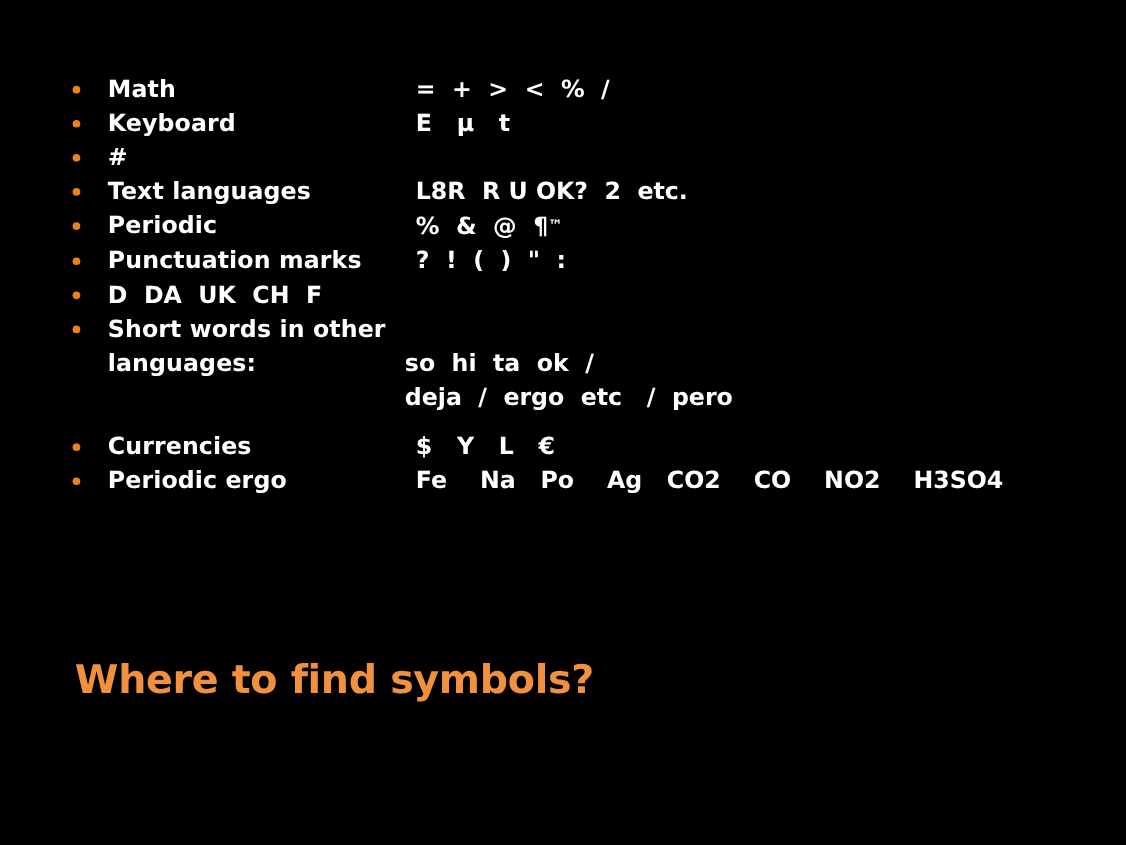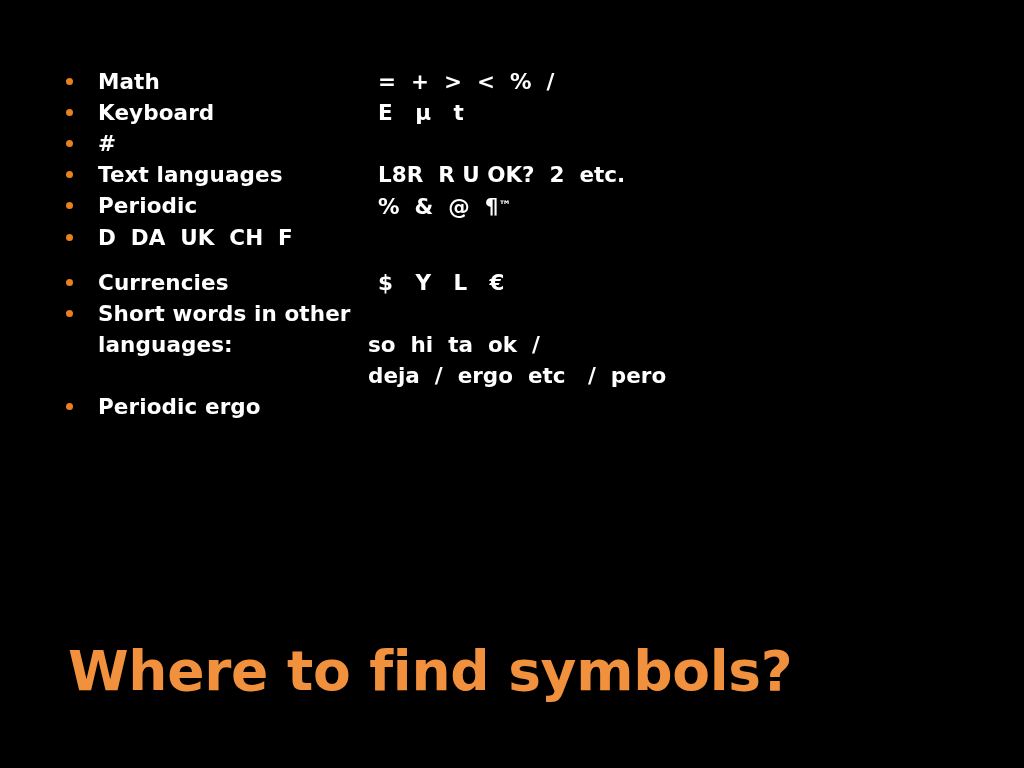--- a/index.html
+++ b/index.html
@@ -79,23 +79,23 @@
     padding-top: 31px;
   }
   .row.spacer-above {
     margin-top: 14px;
   }
 
   
   #slide-title {
     position: absolute;
     left: 68px;
-    top: 638px;
+    top: 586px;
     color: #f2913d;
-    font-size: 55px;
+    font-size: 36px;
     font-weight: bold;
     line-height: 66px;
     letter-spacing: -0.3px;
     white-space: nowrap;
   }
 </style>
 </head>
 <body>
 
 <div id="slide">
@@ -134,48 +134,56 @@
     </div>
 
     <div class="row">
       <div class="bullet-cell">
         <span class="bullet-dot"></span>
       </div>
       <div class="label-cell">Periodic</div>
       <div class="value-cell sup-tail"><span>%  &amp;  @  ¶</span><span class="sup">™</span></div>
     </div>
 
+    <div class="row">
+      <div class="bullet-cell">
+        <span class="bullet-dot"></span>
+      </div>
+      <div class="label-cell">Punctuation marks</div>
+      <div class="value-cell">?  !  (  )  "  :</div>
+    </div>
 
     <div class="row">
       <div class="bullet-cell">
         <span class="bullet-dot"></span>
       </div>
       <div class="value-cell">D  DA  UK  CH  F</div>
+    </div>
+
+    <div class="row multiline">
+      <div class="bullet-cell">
+        <span class="bullet-dot"></span>
+      </div>
+      <div class="label-cell wrap">Short words in other languages:</div>
+      <div class="value-cell"><span>so  hi  ta  ok  /</span><br><span>deja  /  ergo  etc   /  pero</span></div>
     </div>
 
     <div class="row spacer-above">
       <div class="bullet-cell">
         <span class="bullet-dot"></span>
       </div>
       <div class="label-cell">Currencies</div>
       <div class="value-cell">$   Y   L   €</div>
     </div>
 
-    <div class="row multiline">
-      <div class="bullet-cell">
-        <span class="bullet-dot"></span>
-      </div>
-      <div class="label-cell wrap">Short words in other languages:</div>
-      <div class="value-cell"><span>so  hi  ta  ok  /</span><br><span>deja  /  ergo  etc   /  pero</span></div>
-    </div>
-
     <div class="row">
       <div class="bullet-cell">
         <span class="bullet-dot"></span>
       </div>
       <div class="label-cell">Periodic ergo</div>
+      <div class="value-cell">Fe    Na   Po    Ag   CO2    CO    NO2    H3SO4</div>
     </div>
 
   </div>
 
   <div id="slide-title">Where to find symbols?</div>
 
 </div>
 
 </body></html>

